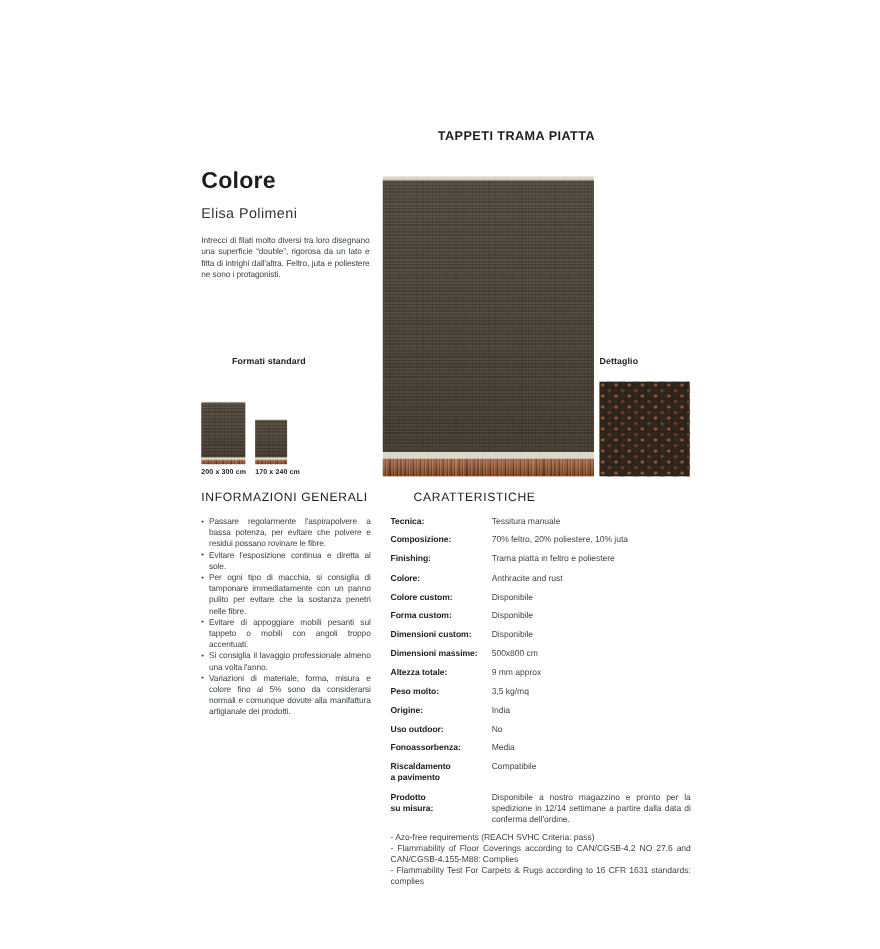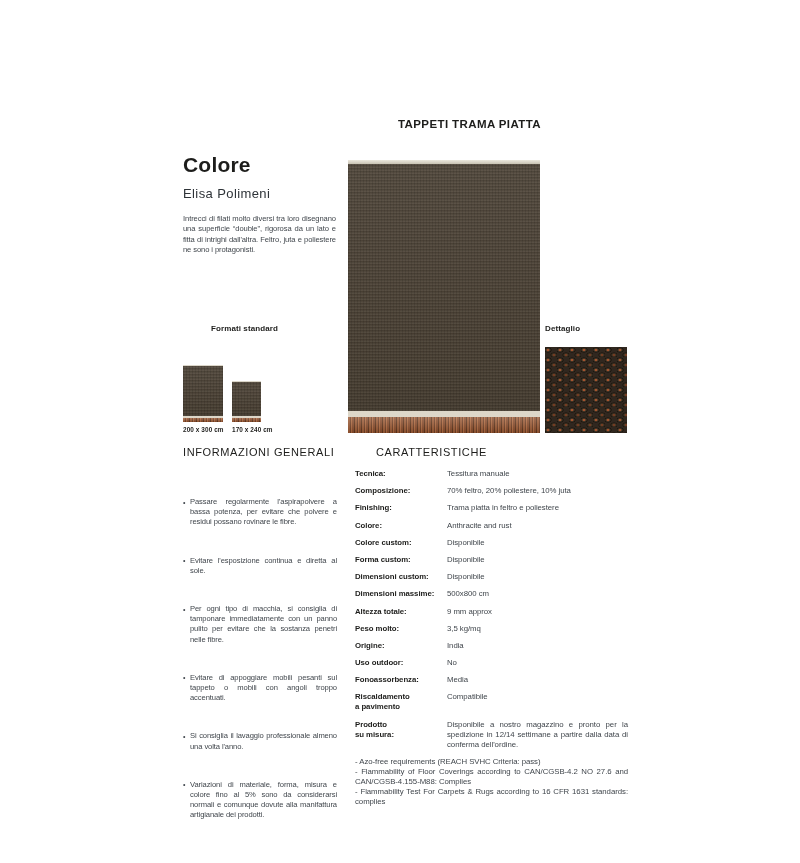--- a/index.html
+++ b/index.html
@@ -102,21 +102,21 @@
   }
   .info-heading  { left: 183px; }
   .char-heading  { left: 376px; }
 
   .care-list {
     position: absolute; left: 183px; top: 469px; width: 154px;
     font-size: 7.6px; line-height: 10.2px; letter-spacing: -0.1px;
   }
   .bullet-item {
     position: relative; padding-left: 7px;
-    text-align: justify; color: var(--body-text, #40464c); margin-top: 28px;
+    text-align: justify; color: var(--body-text, #40464c);
   }
   .bullet-item .dot {
     position: absolute; left: 0; top: 0.5px; font-size: 7px;
     color: var(--body-text, #40464c);
   }
 
   .spec-table {
     position: absolute; left: 355px; top: 469px; width: 273px;
     font-size: 7.8px; line-height: 10px; letter-spacing: -0.05px;
   }

